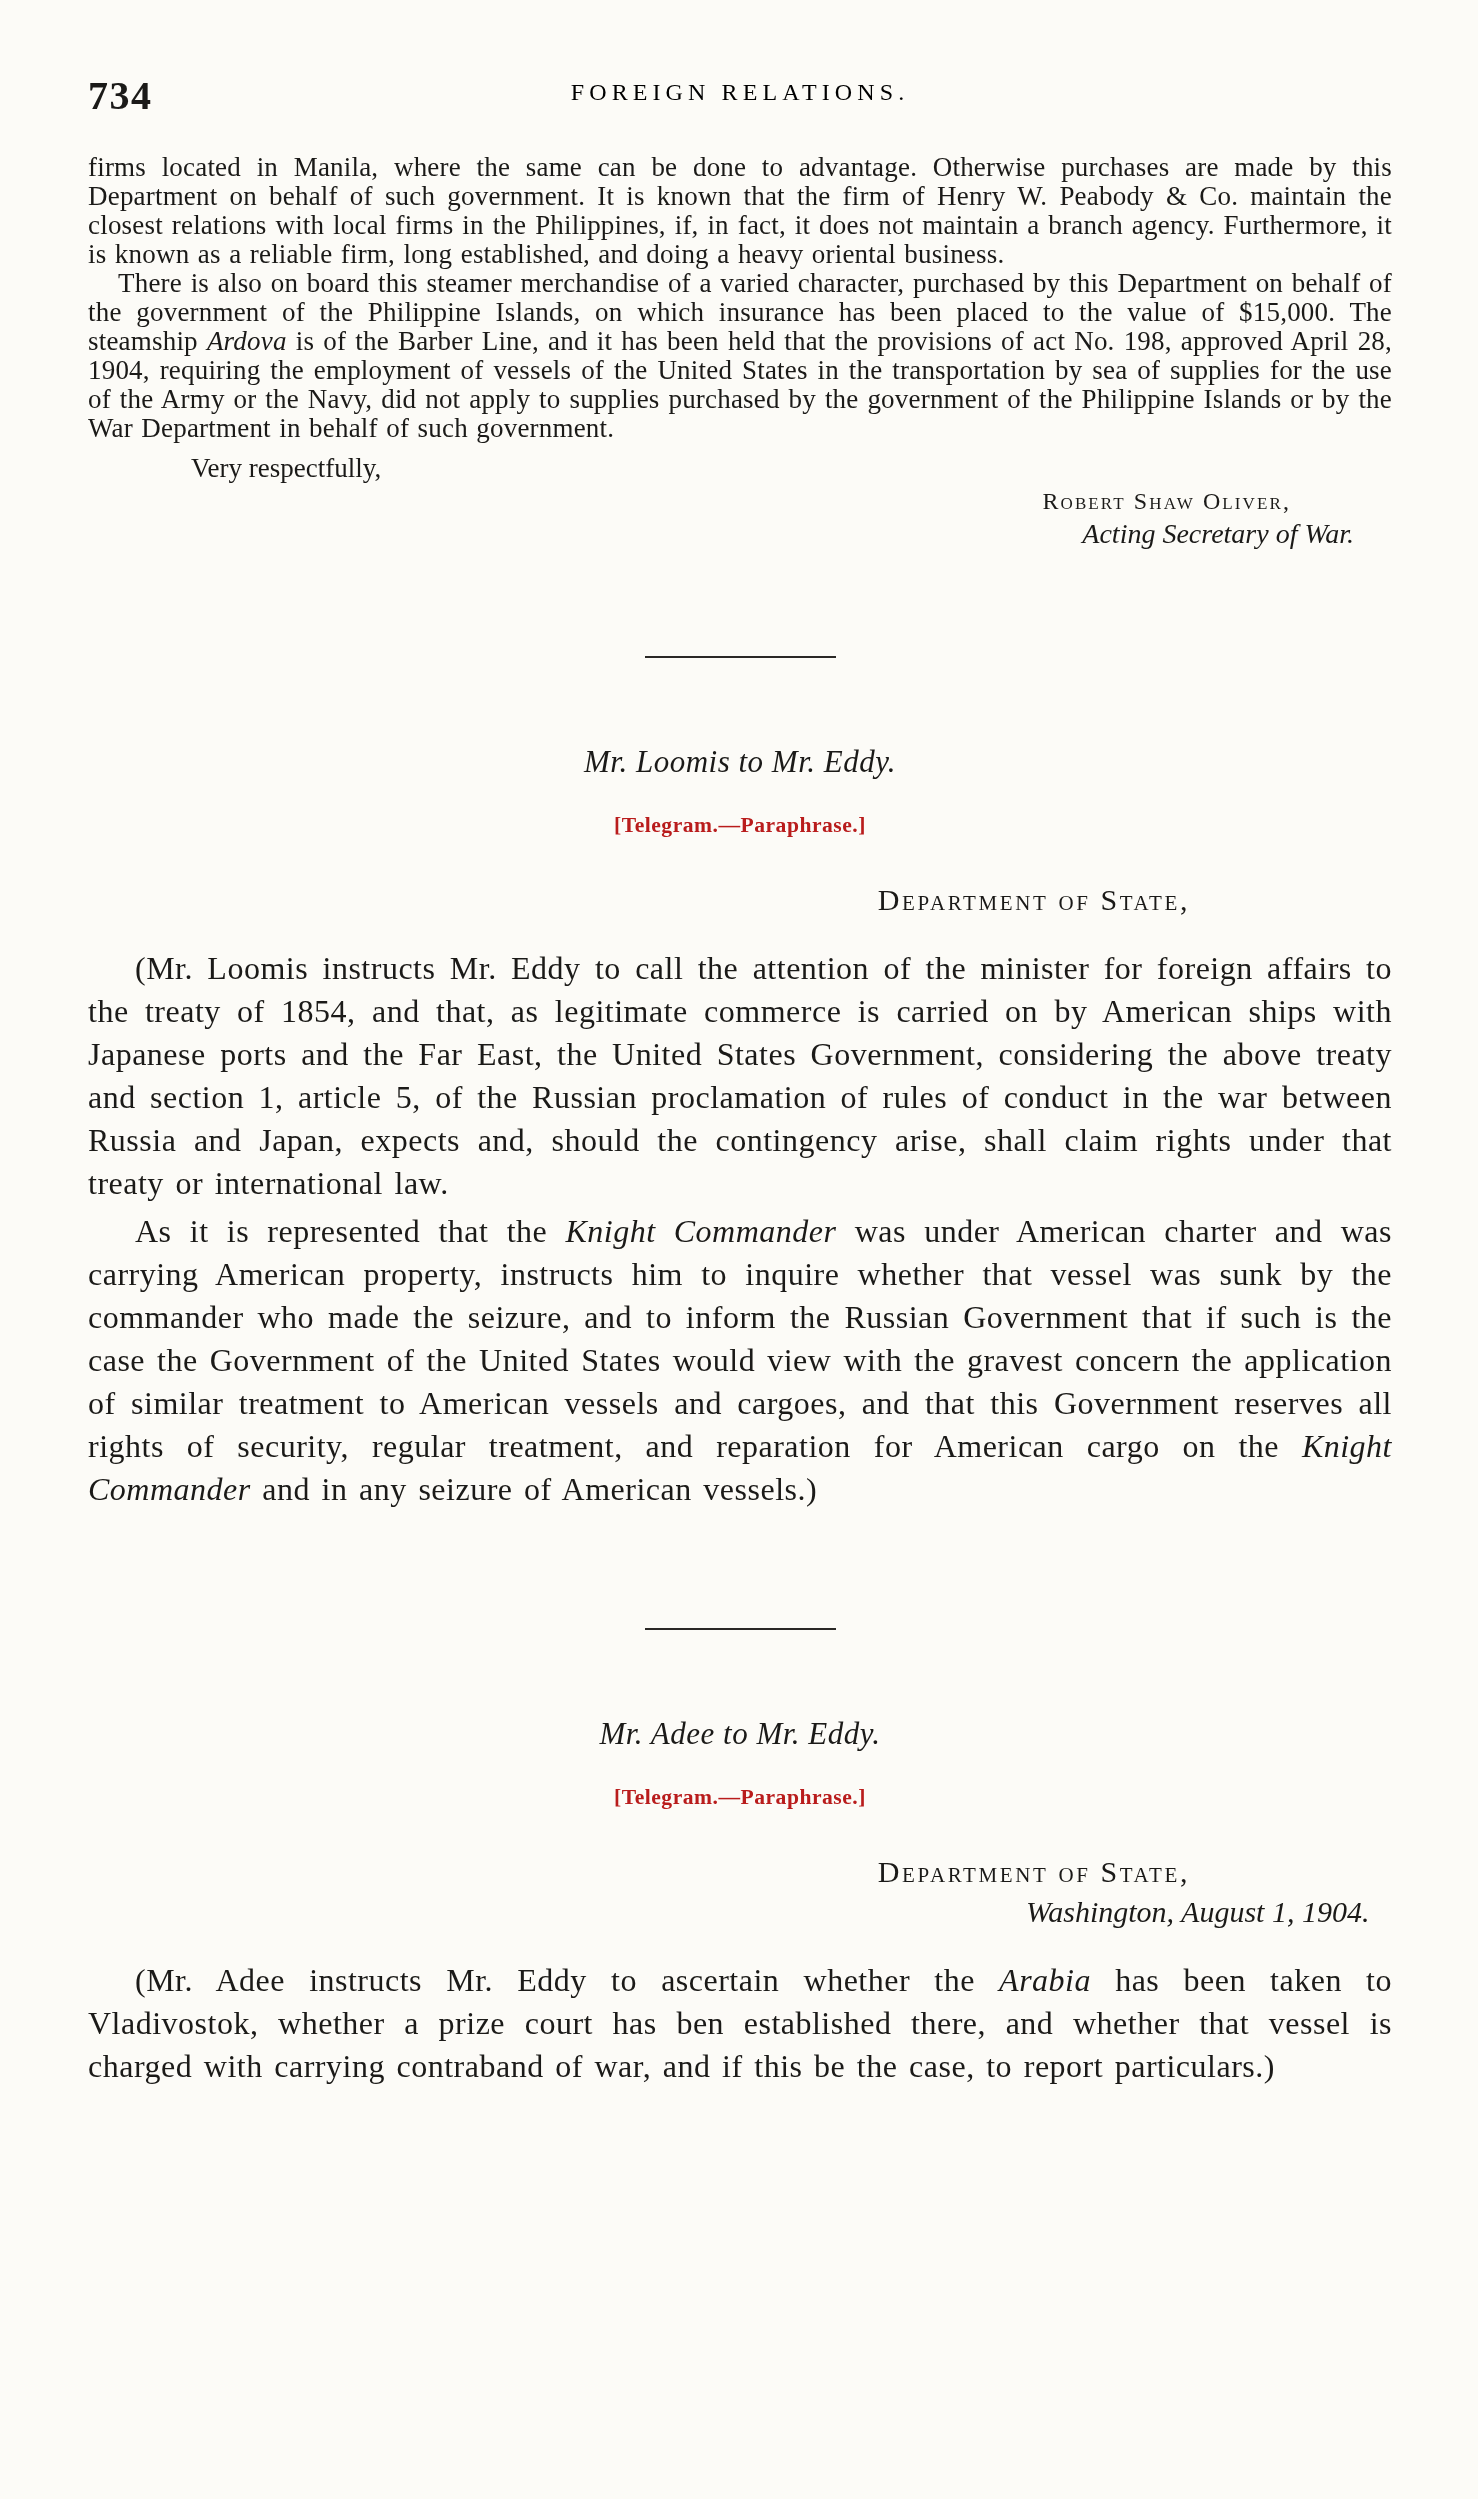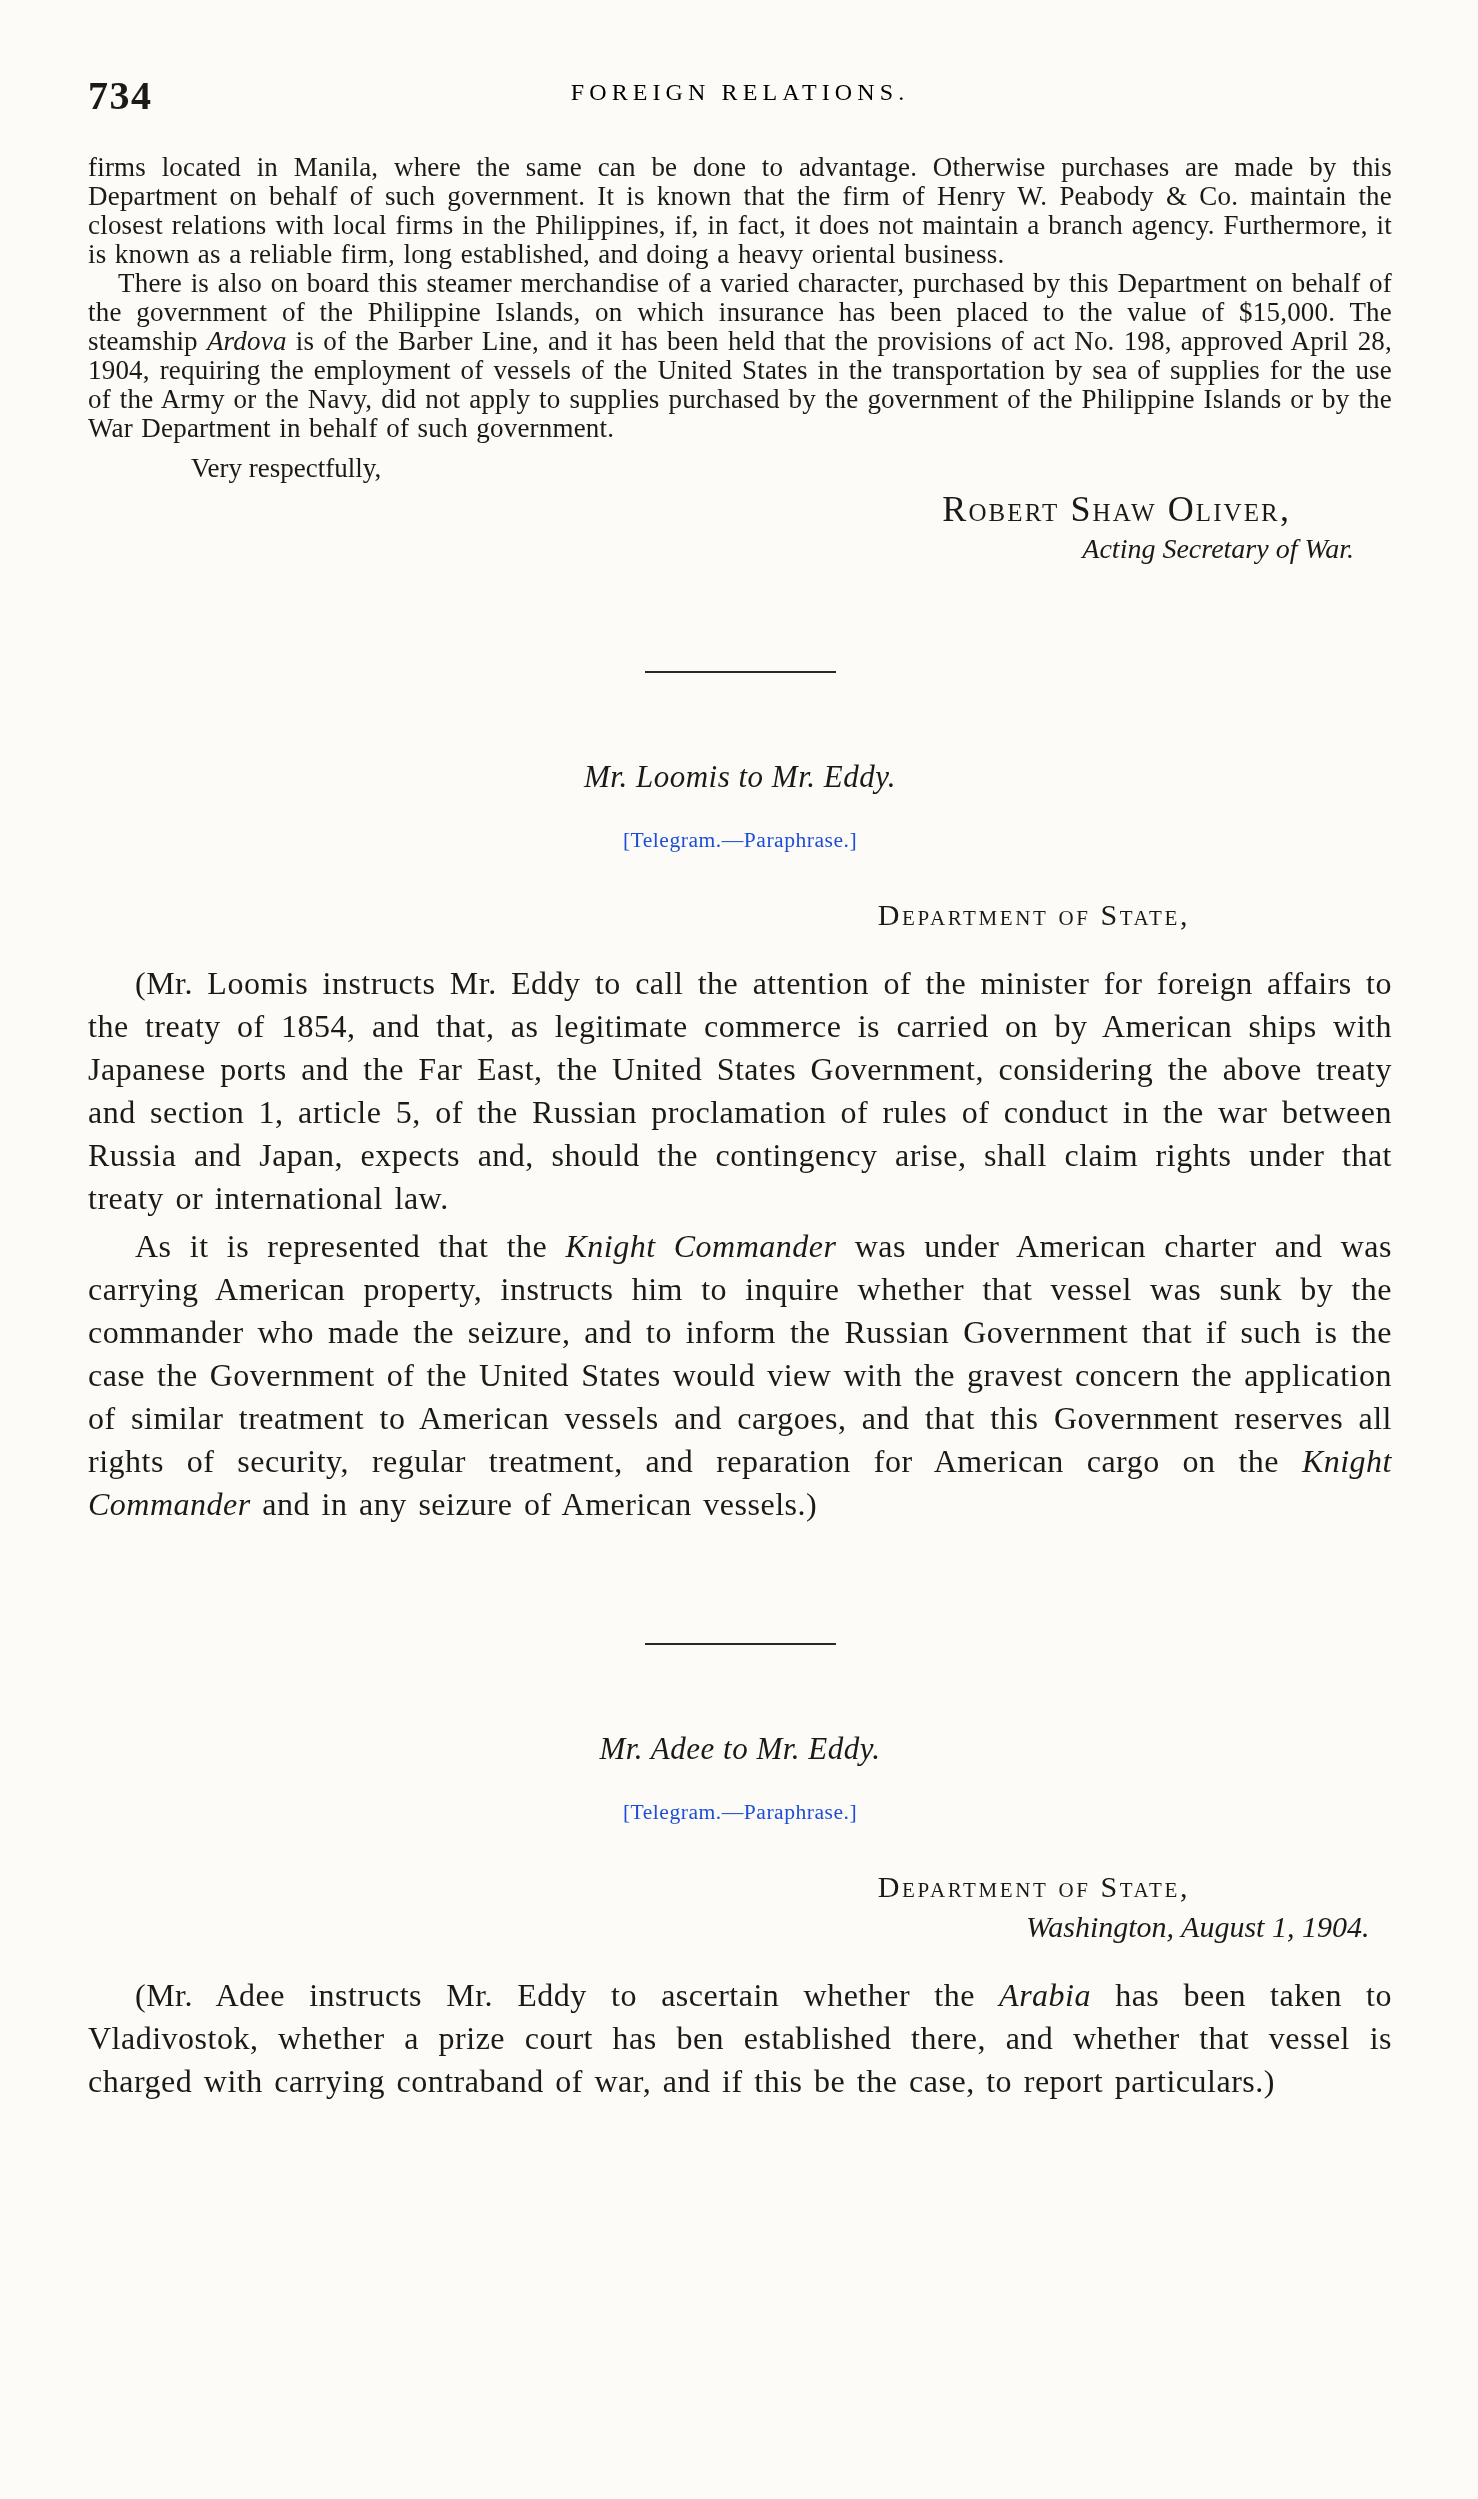--- a/index.html
+++ b/index.html
@@ -31,41 +31,42 @@
   .small-text {
     font-size: 27px; line-height: 29px;
     text-align: justify; word-spacing: 1.5px; letter-spacing: 0.2px;
   }
   .small-text.indent { text-indent: 30px; }
   .valediction {
     font-size: 27px; margin: 10.3px 0 4.1px 103px;
   }
   .signature-block { text-align: right; margin-top: 4.1px; }
   .signature-name {
-    font-size: 36px; font-variant: small-caps; letter-spacing: 2.1px;
+    font-size: 24px; font-variant: small-caps; letter-spacing: 2.1px;
     padding-right: 101px;
   }
   .signature-title {
     font-size: 28px; font-style: italic; padding-right: 38px; margin-top: 3.1px;
   }
   
   .rule {
     width: 191px; border: 0; border-top: 2.1px solid #2a2826;
     margin: 0 auto;
   }
   .rule-1 { margin-top: 106px; }
   .rule-2 { margin-top: 117px; }
   
   .doc-heading {
     text-align: center; font-style: italic; font-weight: 400;
     font-size: 31px; margin-top: 86px; letter-spacing: 0.5px;
   }
   .doc-subheading {
     text-align: center; font-size: 21.6px; margin-top: 33px; letter-spacing: 0.5px;
-    color: #1d4ed8;
+    color: #b91c1c;
+    font-weight: bold;
   }
   .letterhead { text-align: right; margin-top: 45px; }
   .dept-line {
     font-size: 30px; font-variant: small-caps; letter-spacing: 2.6px;
     padding-right: 202px;
   }
   .date-line {
     font-size: 30px; font-style: italic; padding-right: 22.6px; margin-top: 5.1px;
   }
   

